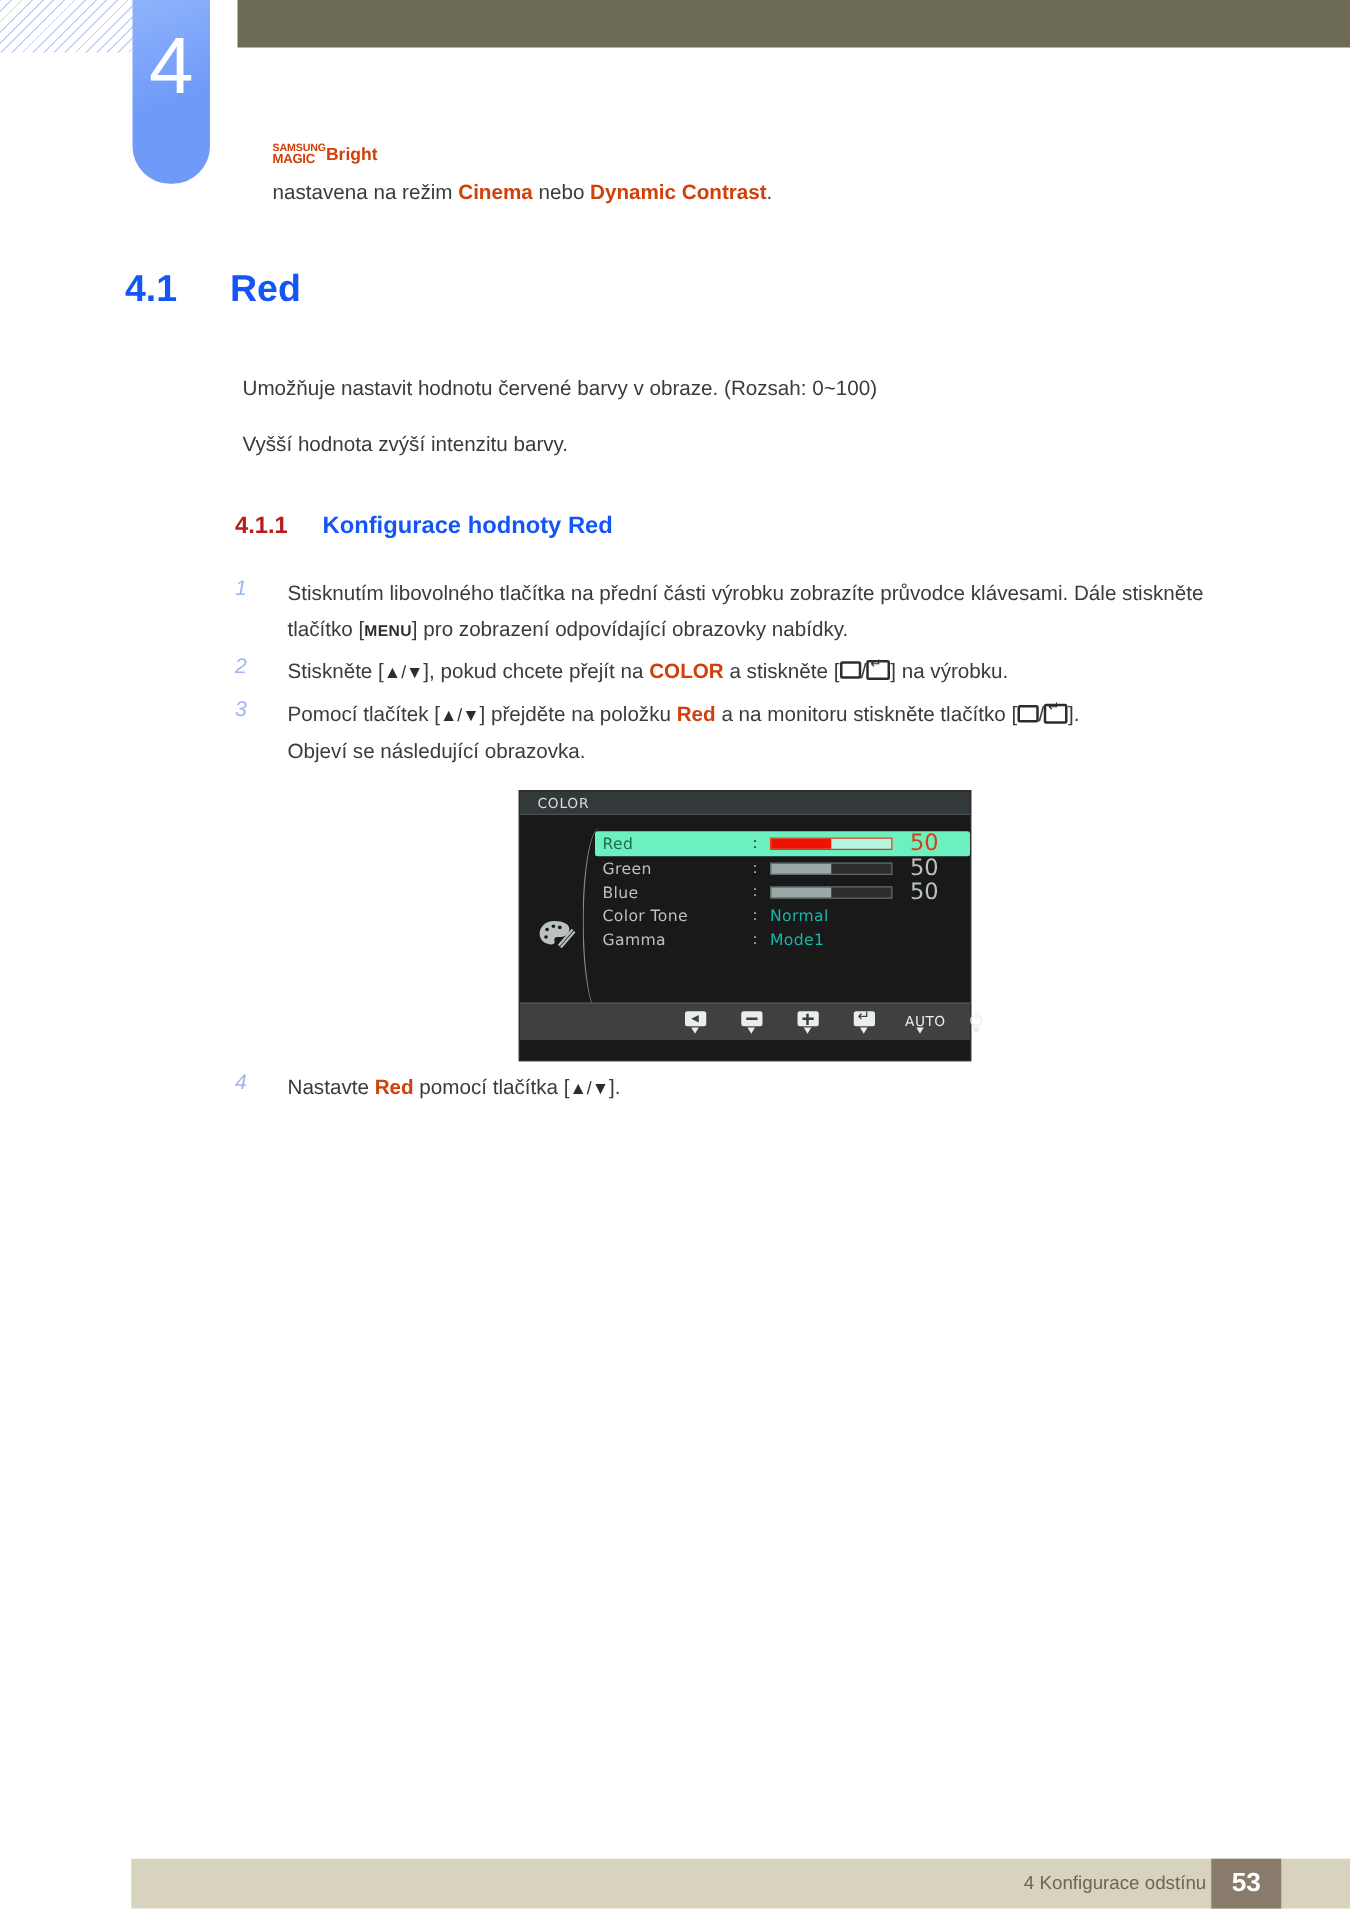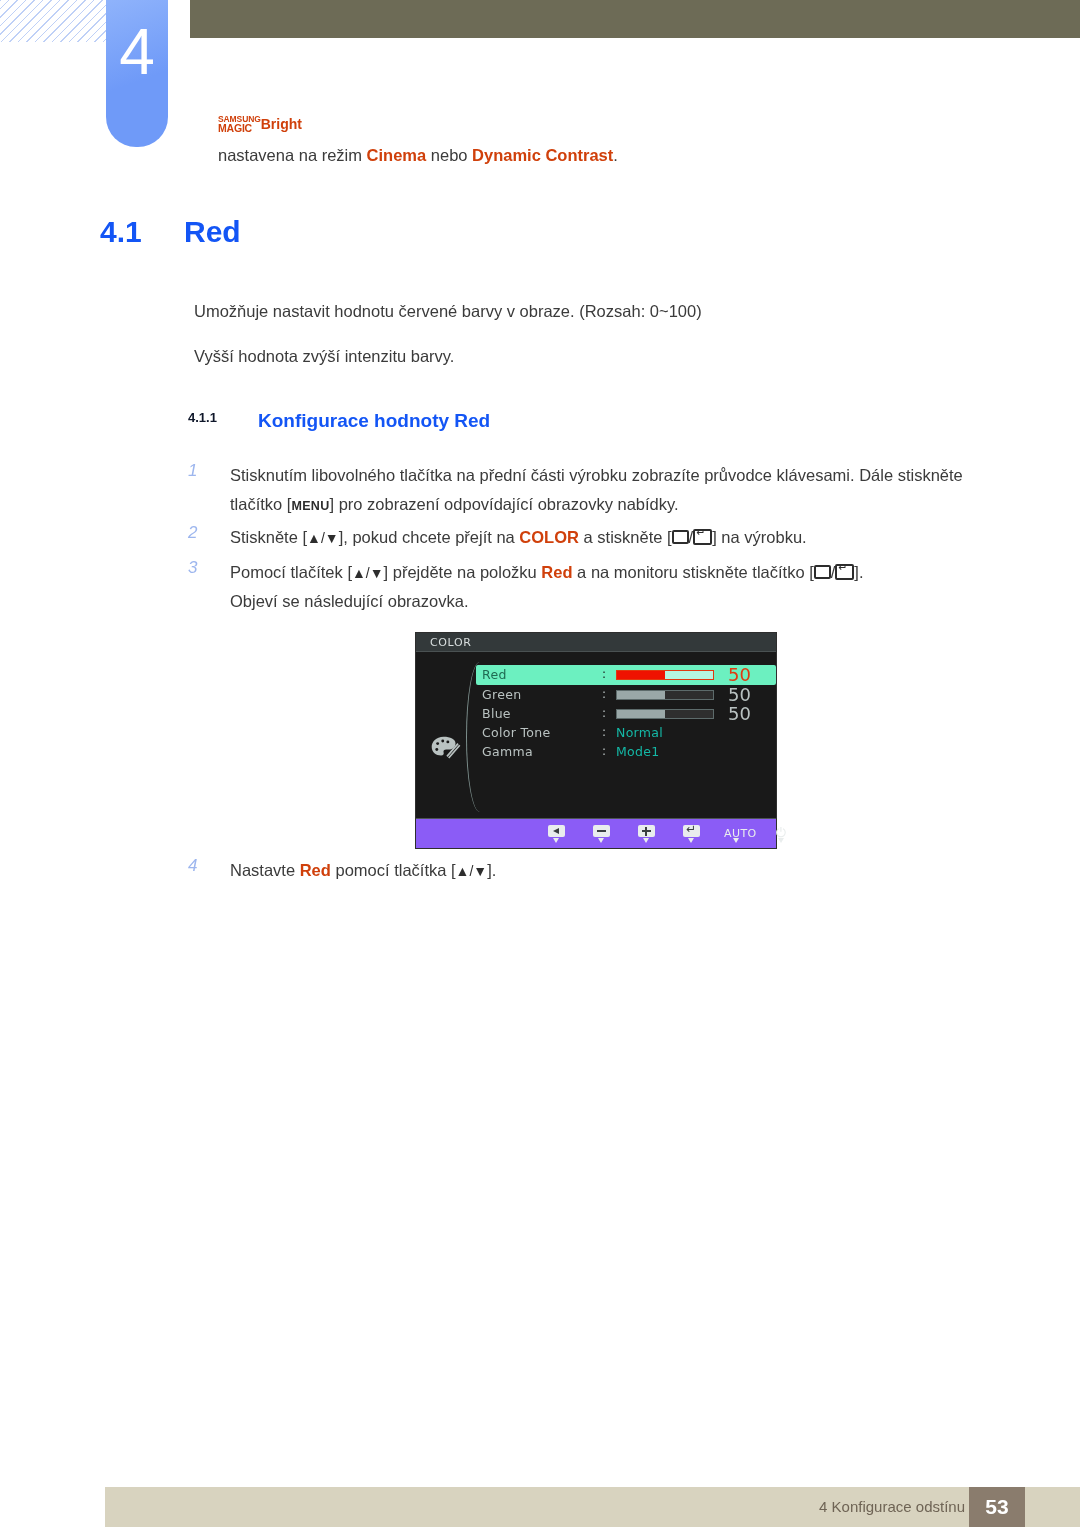--- a/index.html
+++ b/index.html
@@ -141,23 +141,23 @@
   #para-higher { top: 344px; }
 
   
   .subsec-head {
     position: absolute;
     top: 410px; left: 0; width: 1080px;
   }
   .subsec-num {
     position: absolute;
     left: 188px; top: 0;
-    font-size: 13px;
-    font-weight: bold;
-    color: #0f172a;
+    font-size: 19px;
+    font-weight: bold;
+    color: #b91c1c;
   }
   .subsec-title {
     position: absolute;
     left: 258px; top: 0;
     font-size: 19px;
     font-weight: bold;
     color: #1355f5;
   }
 
   
@@ -333,23 +333,23 @@
   .osd-row.sel .osd-bar {
     background: #b5f5df;
     border: 1px solid #e03a10;
     top: 5px;
   }
   .osd-row.sel .osd-bar > i { background: #ef1200; }
   .osd-row.sel .osd-value { color: #e03a10; }
 
   #osd-footer {
     position: absolute;
-    bottom: 0; left: 0;
+    bottom: 16px; left: 0;
     width: 100%; height: 30px;
-    background: #8b5cf6;
+    background: #404040;
     border-top: 1px solid #4d5455;
     box-sizing: border-box;
   }
   .btn-row {
     position: absolute;
     left: 128px; top: 3px;
     display: flex;
     gap: 21px;
     align-items: flex-start;
   }

